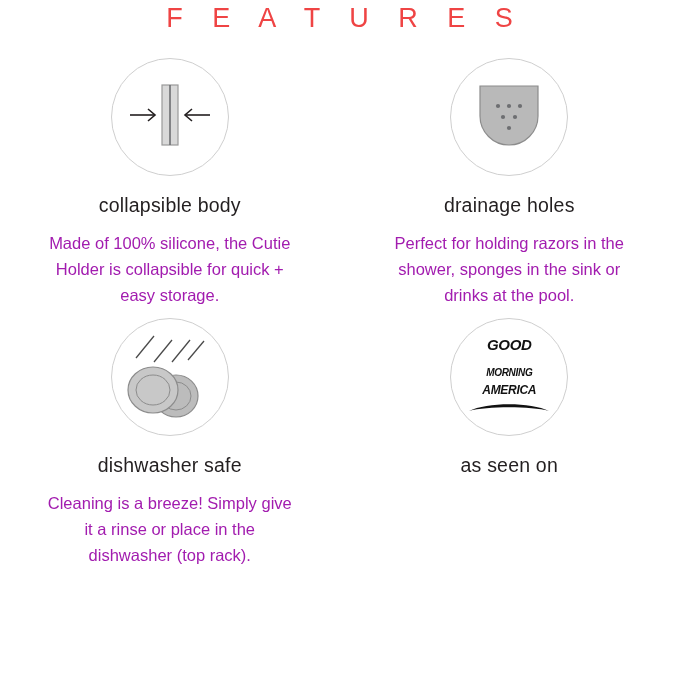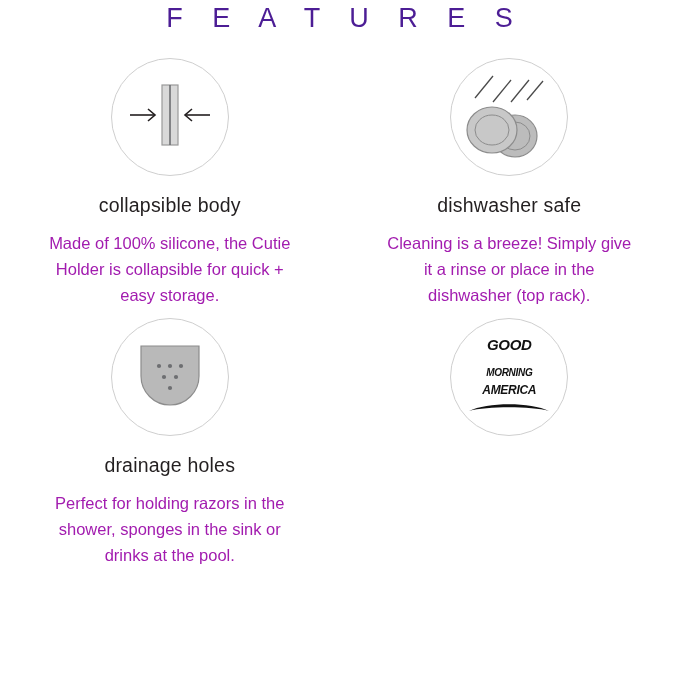--- a/index.html
+++ b/index.html
@@ -17,21 +17,21 @@
   .page {
     position: relative;
     width: 679px;
     height: 679px;
     box-sizing: border-box;
   }
   .page-title {
     text-align: center;
     font-size: 27px;
     letter-spacing: 11px;
-    color: #4c1d95;
+    color: #ef4444;
     font-weight: 400;
     margin: 0;
     padding-top: 0px;
     line-height: 36px;
     text-indent: 11px;
   }
   .grid {
     display: grid;
     grid-template-columns: 1fr 1fr;
     grid-template-rows: 1fr 1fr;
@@ -124,20 +124,38 @@
 
             <line x1="88" y1="40" x2="63" y2="40" stroke="#231f20" stroke-width="1.6"></line>
             <polyline points="70,34 63,40 70,46" fill="none" stroke="#231f20" stroke-width="1.6"></polyline>
           </svg>
         </span>
       </div>
       <div class="feature-label">collapsible body</div>
       <div class="feature-desc">Made of 100% silicone, the Cutie Holder is collapsible for quick + easy storage.</div>
     </div>
 
+    <div class="cell right">
+      <div class="icon-circle">
+        <span>
+          <svg width="86" height="78" viewBox="0 0 86 78">
+            <path d="M14 10 H72 V40 A29 29 0 0 1 14 40 Z" fill="#b9b9b9" stroke="#8c8c8c" stroke-width="1.2"></path>
+            <circle cx="32" cy="30" r="2.1" fill="#6d6e71"></circle>
+            <circle cx="43" cy="30" r="2.1" fill="#6d6e71"></circle>
+            <circle cx="54" cy="30" r="2.1" fill="#6d6e71"></circle>
+            <circle cx="37" cy="41" r="2.1" fill="#6d6e71"></circle>
+            <circle cx="49" cy="41" r="2.1" fill="#6d6e71"></circle>
+            <circle cx="43" cy="52" r="2.1" fill="#6d6e71"></circle>
+          </svg>
+        </span>
+      </div>
+      <div class="feature-label">drainage holes</div>
+      <div class="feature-desc">Perfect for holding razors in the shower, sponges in the sink or drinks at the pool.</div>
+    </div>
+
     <div class="cell left">
       <div class="icon-circle">
         <span>
           <svg width="100" height="94" viewBox="0 0 100 94">
 
             <line x1="16" y1="30" x2="34" y2="8" stroke="#4a4a4a" stroke-width="1.3"></line>
             <line x1="34" y1="34" x2="52" y2="12" stroke="#4a4a4a" stroke-width="1.3"></line>
             <line x1="52" y1="34" x2="70" y2="12" stroke="#4a4a4a" stroke-width="1.3"></line>
             <line x1="68" y1="32" x2="84" y2="13" stroke="#4a4a4a" stroke-width="1.3"></line>
 
@@ -148,45 +166,28 @@
             <ellipse cx="33" cy="62" rx="17" ry="15" fill="none" stroke="#8c8c8c" stroke-width="1"></ellipse>
           </svg>
         </span>
       </div>
       <div class="feature-label">dishwasher safe</div>
       <div class="feature-desc">Cleaning is a breeze! Simply give it a rinse or place in the dishwasher (top rack).</div>
     </div>
 
     <div class="cell right">
       <div class="icon-circle">
-        <span>
-          <svg width="86" height="78" viewBox="0 0 86 78">
-            <path d="M14 10 H72 V40 A29 29 0 0 1 14 40 Z" fill="#b9b9b9" stroke="#8c8c8c" stroke-width="1.2"></path>
-            <circle cx="32" cy="30" r="2.1" fill="#6d6e71"></circle>
-            <circle cx="43" cy="30" r="2.1" fill="#6d6e71"></circle>
-            <circle cx="54" cy="30" r="2.1" fill="#6d6e71"></circle>
-            <circle cx="37" cy="41" r="2.1" fill="#6d6e71"></circle>
-            <circle cx="49" cy="41" r="2.1" fill="#6d6e71"></circle>
-            <circle cx="43" cy="52" r="2.1" fill="#6d6e71"></circle>
-          </svg>
-        </span>
-      </div>
-      <div class="feature-label">drainage holes</div>
-      <div class="feature-desc">Perfect for holding razors in the shower, sponges in the sink or drinks at the pool.</div>
-    </div>
-
-    <div class="cell right">
-      <div class="icon-circle">
         <div class="gma">
           <div class="gma-line gma-l1">GOOD</div>
           <div class="gma-line gma-l2">MORNING</div>
           <div class="gma-line gma-l3">AMERICA</div>
           <div class="gma-swoosh">
             <svg width="84" height="14" viewBox="0 0 84 14">
               <path d="M2 11 C 20 2, 64 2, 82 11 C 64 6, 20 6, 2 11 Z" fill="#111"></path>
             </svg>
           </div>
         </div>
       </div>
+      <div class="feature-label">as seen on</div>
     </div>
 
   </div>
 </div>
 
 </body></html>

